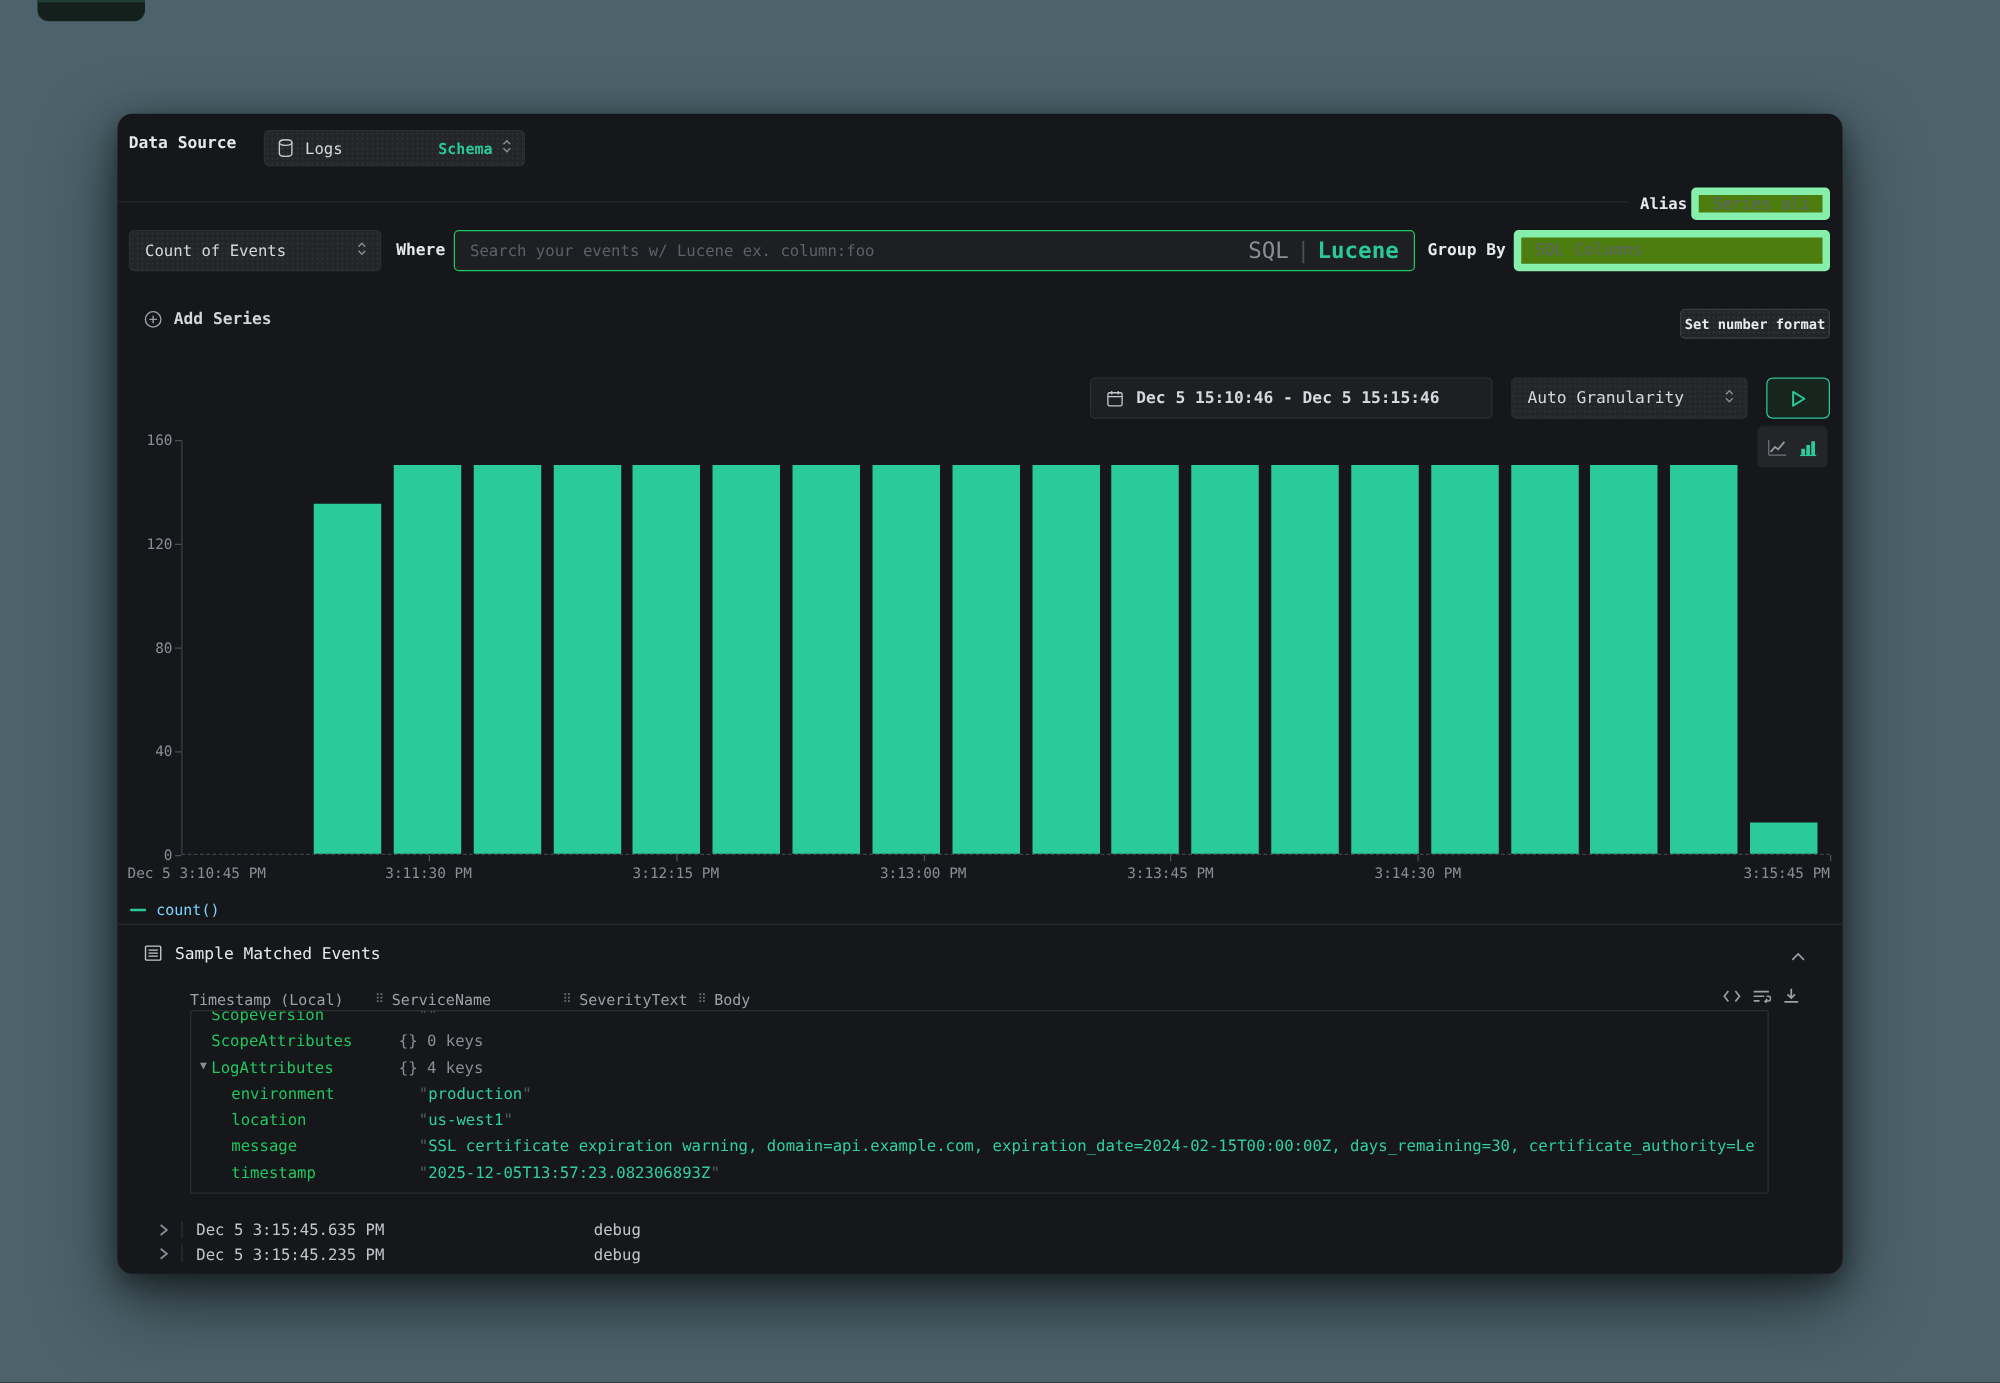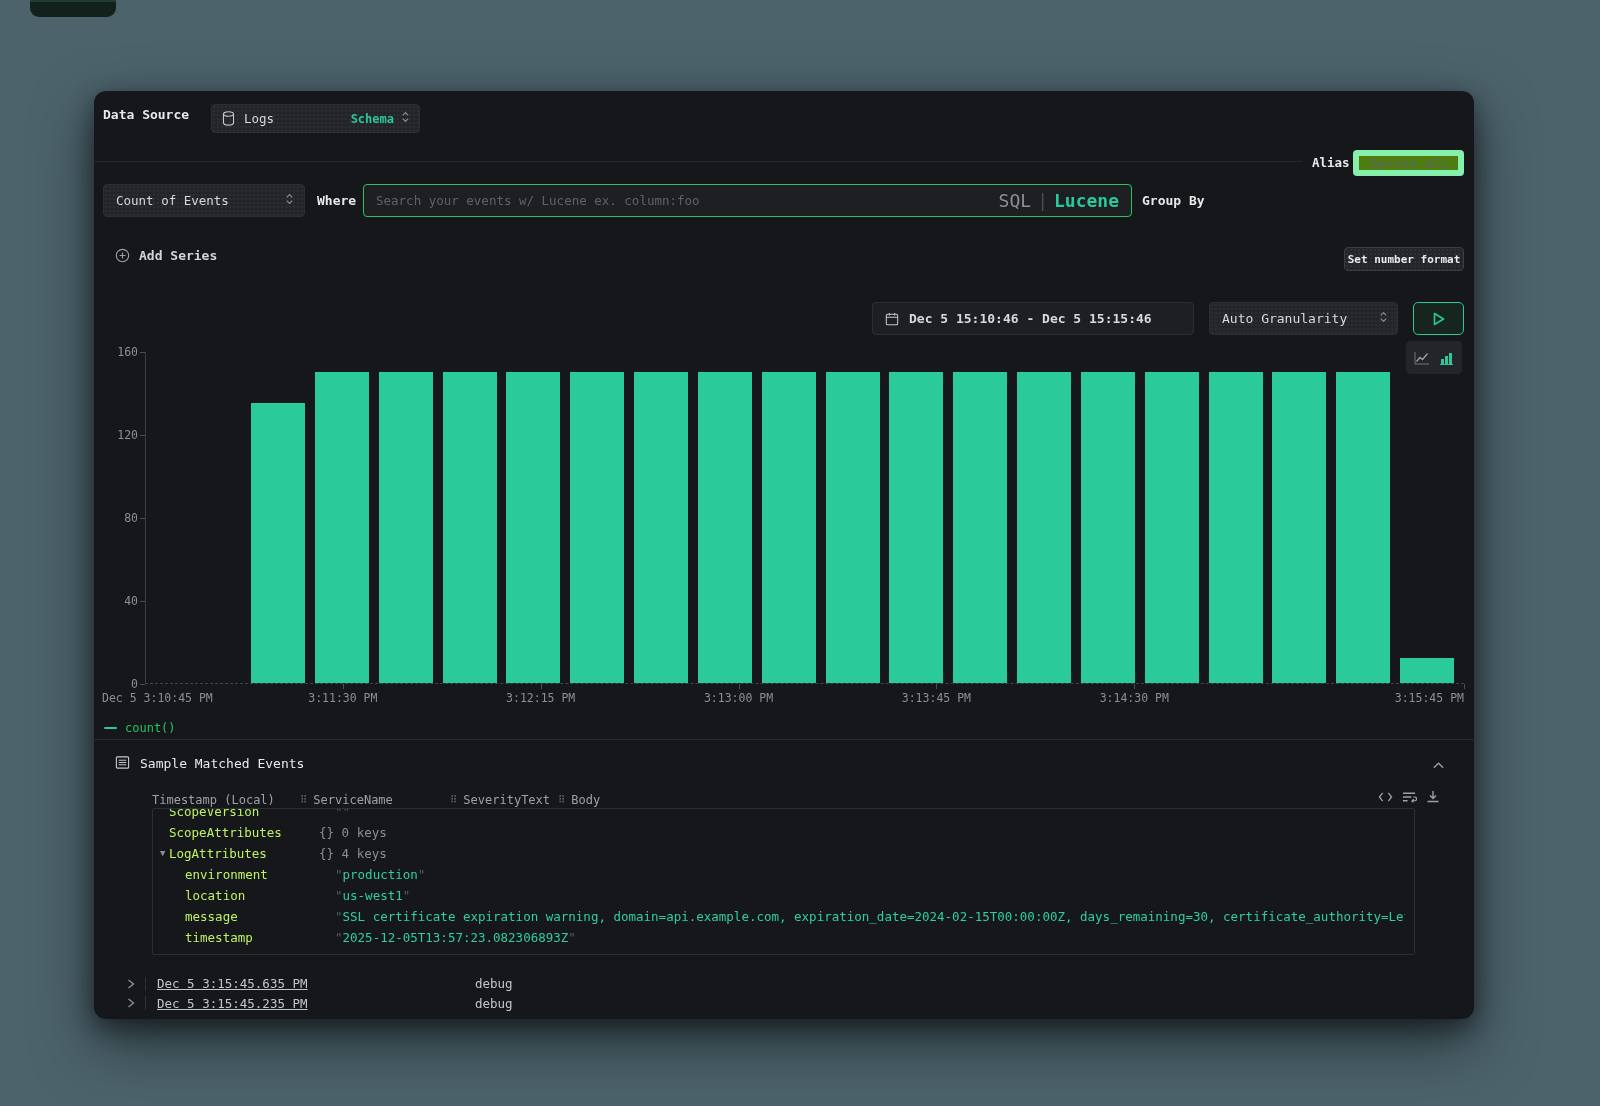--- a/index.html
+++ b/index.html
@@ -70,47 +70,47 @@
   .plot{ position:absolute; left:51px; top:261px; width:1319px; height:332px; }
   .plot .axis-y{ position:absolute; left:0; top:0; bottom:0; width:1px; background:#3c3f46; }
   .plot .baseline{ position:absolute; left:0; right:0; bottom:0; border-top:1px dashed #40434b; }
   .bar{ position:absolute; bottom:1px; background:#2aca9a; }
   .ytick{ position:absolute; width:5px; height:1px; background:#4a4e56; left:-5px; }
   .xtick{ position:absolute; width:1px; height:5px; background:#4a4e56; bottom:-5px; }
   .ylab{ position:absolute; right:1333px; font-size:11.5px; color:#8a8e96; text-align:right; width:40px;}
   .xlab{ position:absolute; top:600px; font-size:11.5px; color:#8a8e96; white-space:nowrap; }
   .legend{ position:absolute; left:10px; top:630px; display:flex; align-items:center; gap:8px; }
   .legend .dash{ width:13px; height:2px; background:#2bc997; border-radius:1px; }
-  .legend .lname{ color:#22c55e; font-size:12px; }
+  .legend .lname{ color:#7dd3fc; font-size:12px; }
 
   
   .sec-title{ position:absolute; left:46px; top:665px; color:#e6e8ea; font-size:13px; }
   .sec-icon{ position:absolute; left:21px; top:664px; }
   .collapse{ position:absolute; left:1338px; top:664px; cursor:pointer; }
   .thead{ position:absolute; top:702px; left:0; right:0; height:16px; font-size:12px; color:#9da0a7; }
   .thead .col{ position:absolute; display:flex; align-items:center; gap:6px; cursor:pointer; white-space:nowrap;}
   .grip{ color:#6a6e76; font-size:10px; line-height:10px; }
   .thead-icons{ position:absolute; top:699px; left:1284px; display:flex; gap:9px; align-items:center;}
   .thead-icons .ic{ cursor:pointer; display:flex; align-items:center; }
 
   .panel{ position:absolute; left:58px; top:717px; width:1263px; height:147px;
     border:1px solid #2c2e33; border-radius:2px; overflow:hidden; }
   .tree{ margin-top:-8px; }
   .trow{ position:relative; height:21px; line-height:21px; font-size:12.5px; white-space:nowrap; }
-  .tkey{ position:absolute; color:#bef264; }
+  .tkey{ position:absolute; color:#22c55e; }
   .texp{ position:absolute; left:7px; color:#8a8e96; font-size:9px; top:0; }
   .tbadge{ position:absolute; left:166px; color:#8a8e96; }
   .tval{ position:absolute; left:182px; color:#2fcf9e; overflow:hidden; max-width:1070px; }
   .q{ color:#4e6058; }
 
   .erow{ position:absolute; left:0; right:0; height:19px; display:flex; align-items:center;
     font-size:12.5px; color:#c2c5ca; cursor:pointer; }
   .erow .chev{ margin-left:33px; display:flex; }
   .erow .vsep{ width:1px; height:14px; background:#2e3137; margin-left:10px; }
-  .erow .ts{ margin-left:11px; width:296px;text-decoration:underline; }
+  .erow .ts{ margin-left:11px; width:296px; }
   .erow .sev{ margin-left:0; position:absolute; left:381px; }
 </style>
 </head>
 <body>
 
 <div class="bg-tab"></div>
 
 <div class="window">
 
   <span class="lbl bold" style="left:9px; top:16px;">Data Source</span>
@@ -150,20 +150,21 @@
   <span class="lbl bold" style="left:223px; top:102px;">Where</span>
 
   <div class="inp-wrap" style="left:269px; top:93px; width:769px; height:33px;">
     <input placeholder="Search your events w/ Lucene ex. column:foo" style="">
     <span class="lang">
       <span class="sql">SQL</span><span class="pipe">|</span><span class="lucene">Lucene</span>
     </span>
   </div>
 
   <span class="lbl bold" style="left:1048px; top:102px;">Group By</span>
+  <input class="inp" style="left: 1117px; top: 93px; width: 253px; height: 33px;" placeholder="SQL Columns">
 
   <div class="add-series">
     <span style="display:flex;">
       <svg width="15" height="15" viewBox="0 0 16 16">
           <circle cx="8" cy="8" r="6.6" stroke="#9aa0a6" stroke-width="1.2" fill="none"></circle>
           <path d="M8 4.8 v6.4 M4.8 8 h6.4" stroke="#9aa0a6" stroke-width="1.2"></path>
         </svg>
     </span>
     <span>Add Series</span>
   </div>

